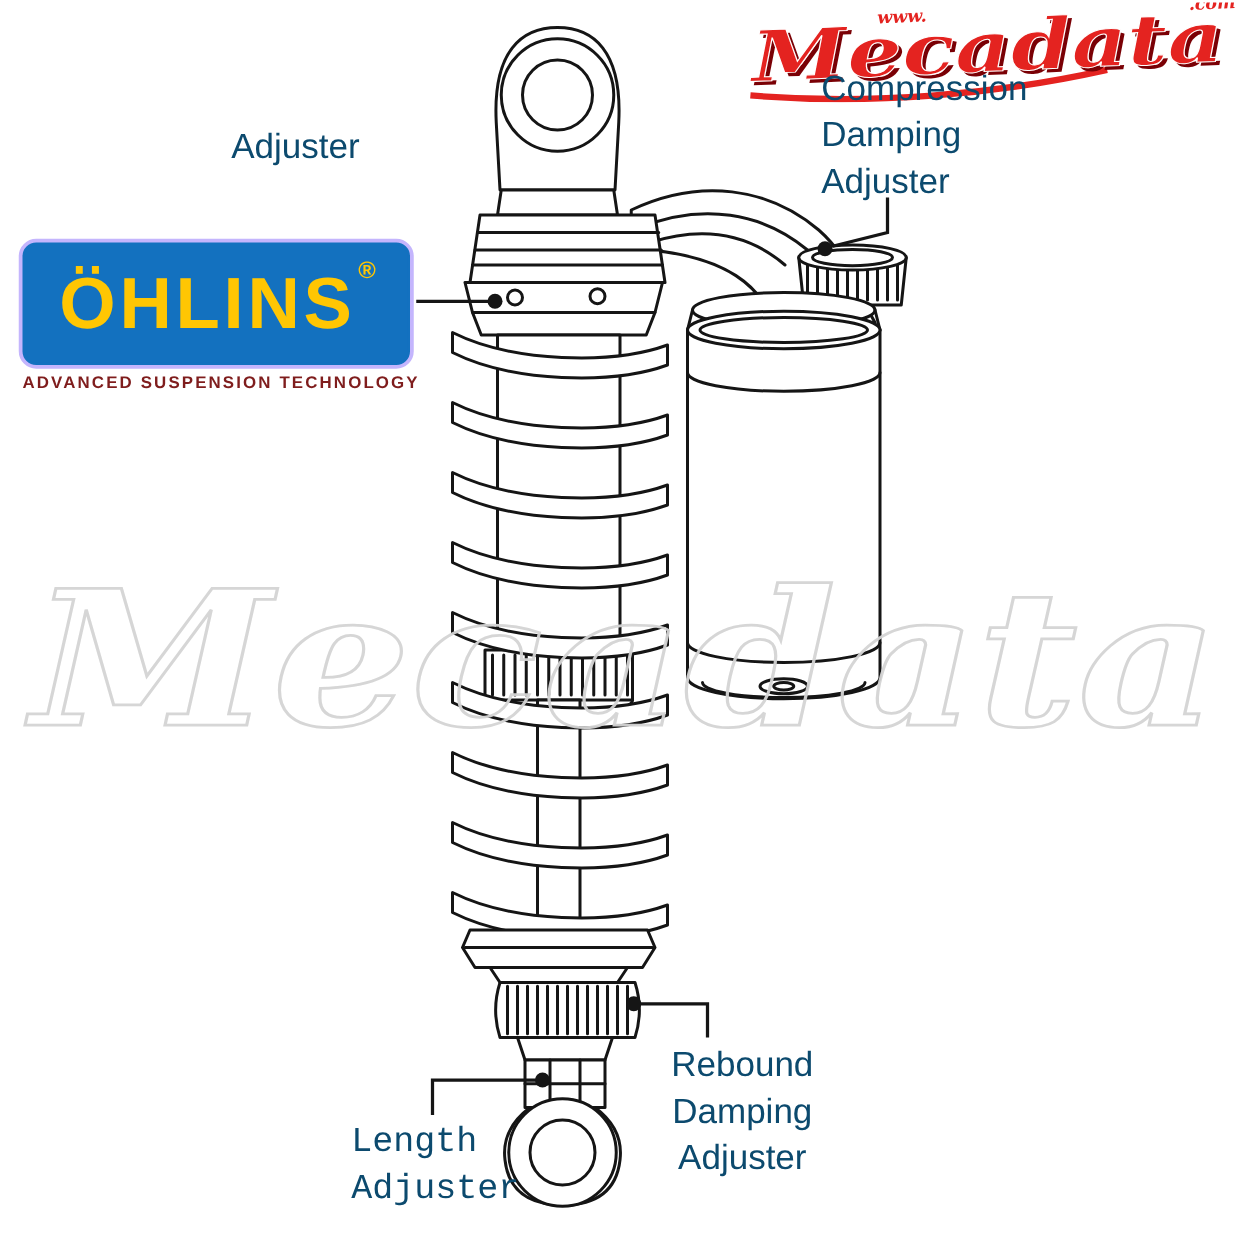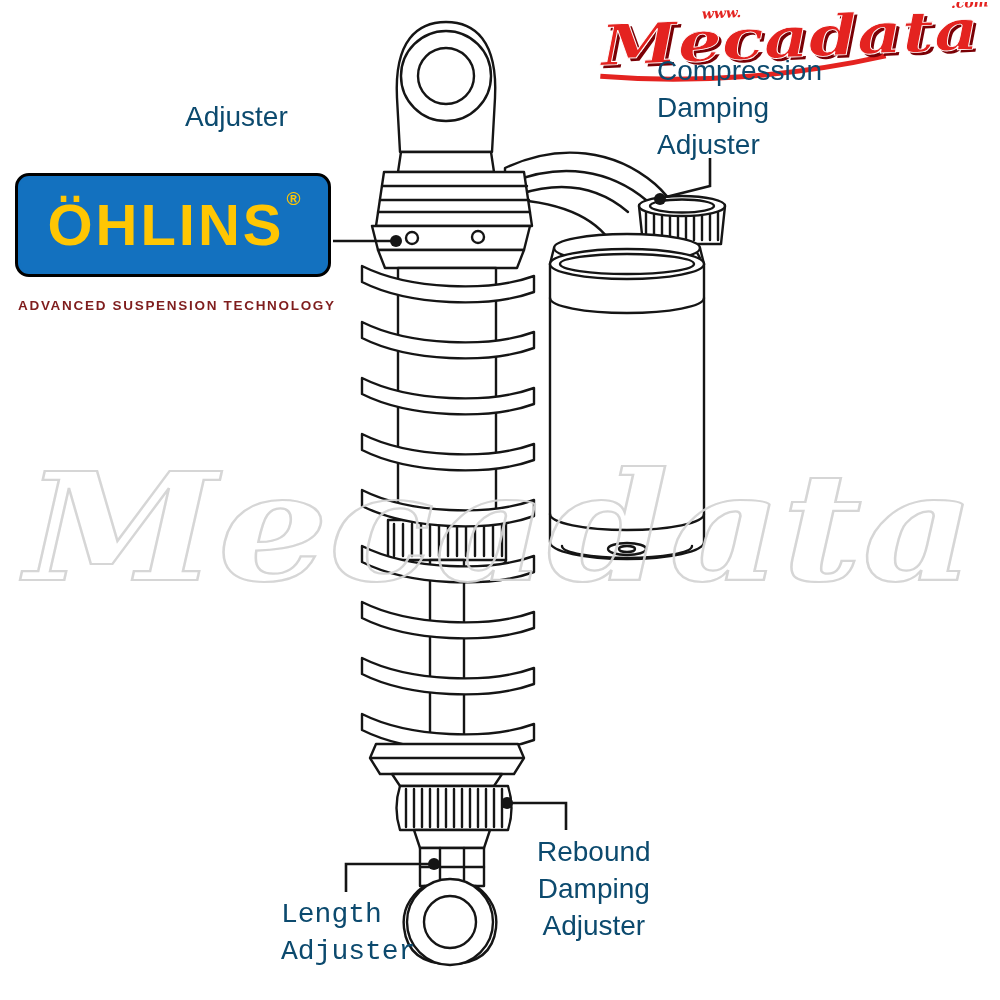--- a/index.html
+++ b/index.html
@@ -5,22 +5,22 @@
   html,body { margin:0; padding:0; background:#fff; }
   .canvas {
     position:relative; width:1000px; height:1000px; background:#ffffff;
     overflow:hidden; font-family:"Liberation Sans", sans-serif;
   }
   .label { position:absolute; font-size:28px; line-height:37px; color:#0c4a6e; }
   .label div { white-space:nowrap; }
 
   
   .ohlins-box {
-    position:absolute; left:15px; top:173px; width:316px; height:104px;
-    background:#1371bf; border:3px solid #000000; border-radius:14px;
+    position:absolute; left:15px; top:191px; width:316px; height:104px;
+    background:#1371bf; border:3px solid #c4b5fd; border-radius:14px;
     box-sizing:border-box; display:flex; align-items:center; justify-content:center;
     box-shadow: inset 0 0 0 2px #1371bf;
   }
   .ohlins-word {
     font-weight:bold; font-size:58px; letter-spacing:3px; color:#ffc603;
     font-family:"Liberation Sans", sans-serif; line-height:1;
   }
   .ohlins-reg { font-size:19px; font-weight:bold; color:#ffc603; position:relative; top:-26px; left:2px; }
   .ohlins-tagline {
     position:absolute; left:18px; top:298px; width:320px;

